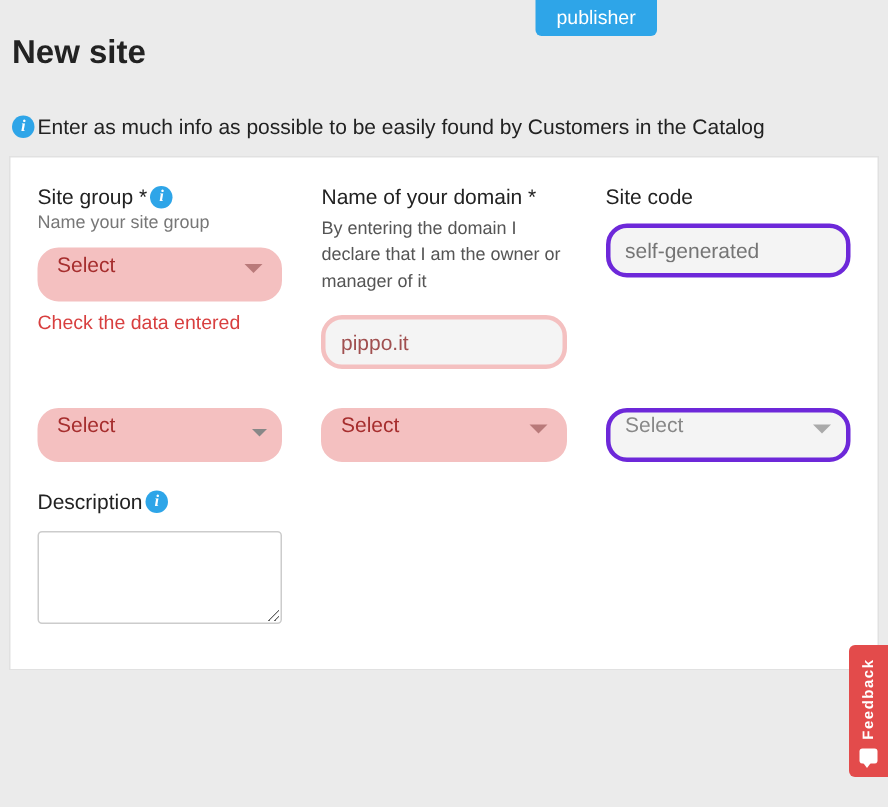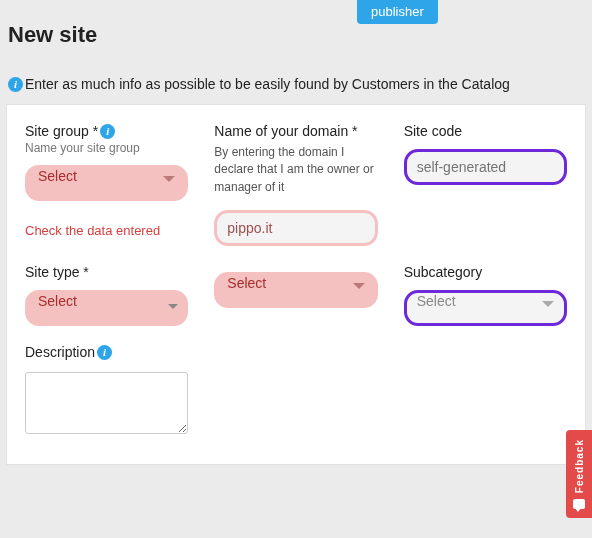--- a/index.html
+++ b/index.html
@@ -108,21 +108,21 @@
   }
   .error-field {
     background: #f4c0c0;
     border-color: #f4c0c0;
     color: #a62e2e;
   }
   .error-field .caret { border-top-color: #b97a7a; }
   .error-text {
     color: #d83f3f;
     font-size: 13px;
-    margin-top: 22px;
+    margin-top: 6px;
   }
   .text-input {
     background: #f4f4f4;
     color: #777;
   }
   .text-input.error-field { color: #a05050; }
   .select-native {
     appearance: none;
     -webkit-appearance: none;
     font-family: inherit;
@@ -218,42 +218,36 @@
     </div>
 
     <div class="col">
       <div class="field-label">
         <span>Site code</span>
       </div>
       <input class="text-input" type="text" disabled="" placeholder="self-generated" style="">
     </div>
 
     <div class="col">
-      <div class="field-label">
-        <span>Site type *</span>
-      </div>
       <div class="select-wrap">
         <select class="select-native error-field">
           <option>Select</option>
         </select>
         <span class="native-caret"></span>
       </div>
     </div>
 
     <div class="col">
       <div class="select-box error-field">
         <span>Select</span>
         <span class="caret"></span>
       </div>
     </div>
 
     <div class="col">
-      <div class="field-label">
-        <span>Subcategory</span>
-      </div>
       <div class="select-box" style="background:#f4f4f4">
         <span>Select</span>
         <span class="caret"></span>
       </div>
     </div>
 
     <div class="col">
       <div class="field-label">
         <span>Description</span>
         <span class="info-icon">i</span>

